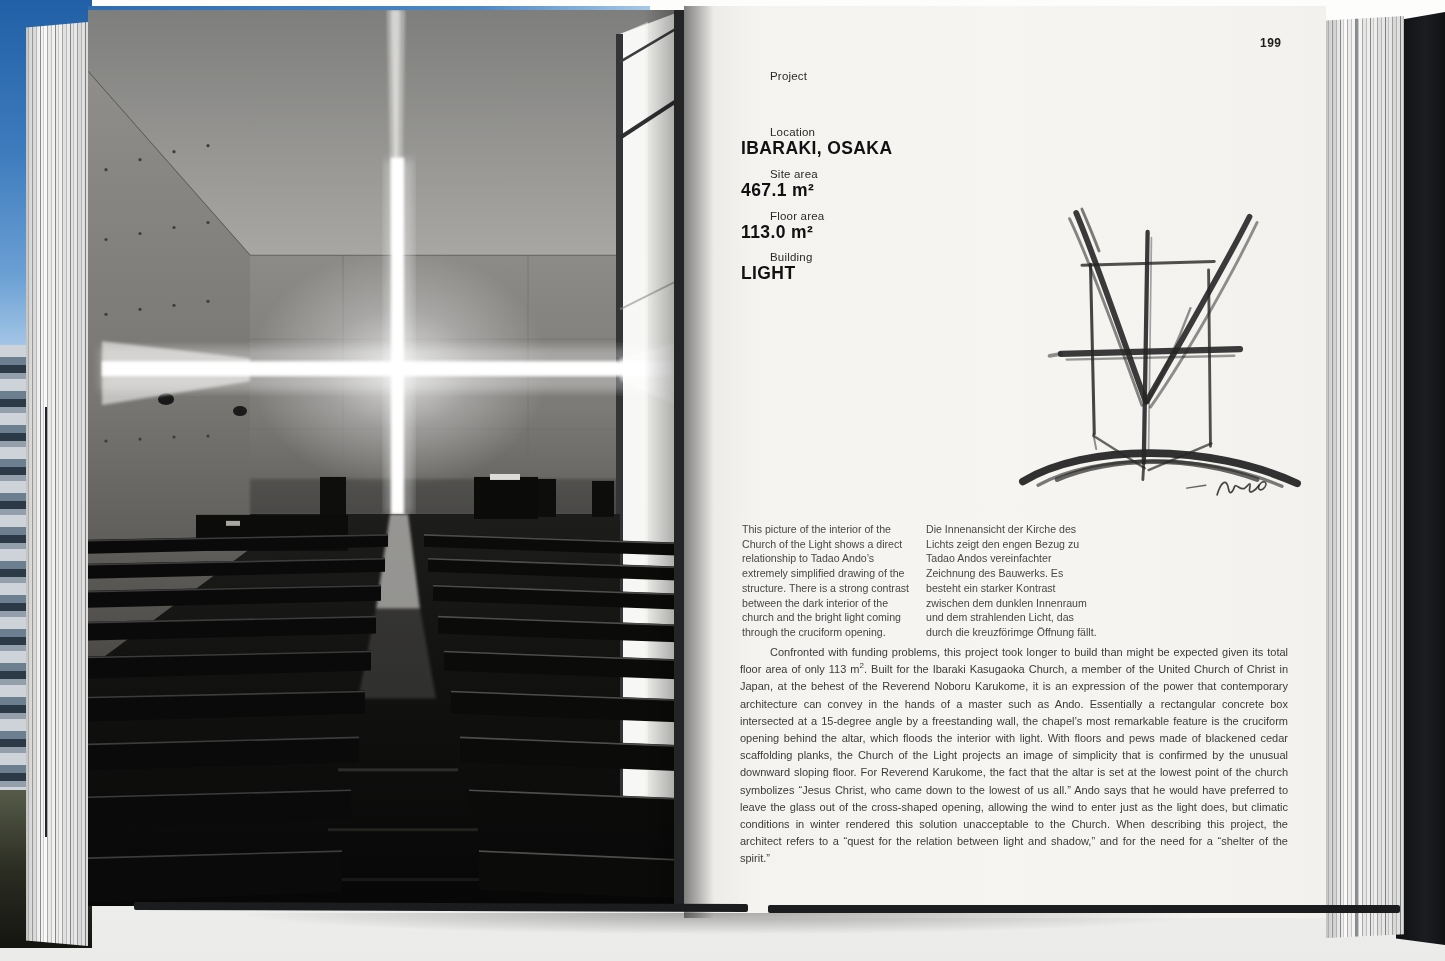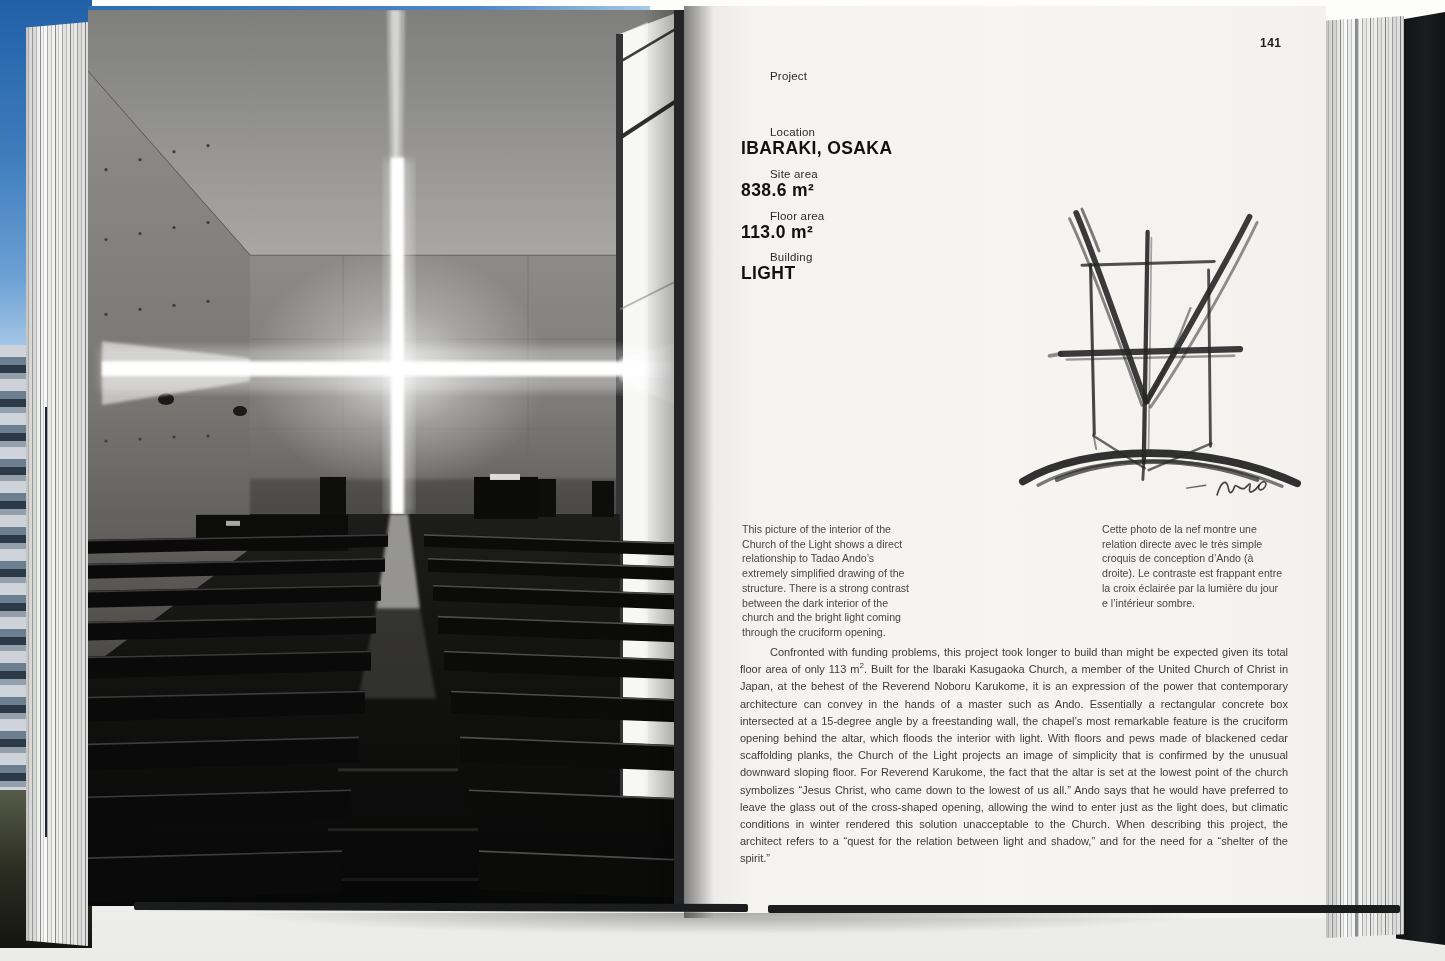--- a/index.html
+++ b/index.html
@@ -267,29 +267,29 @@
         </g>
       </g>
 
       <rect x="556" y="0" width="30" height="898" fill="url(#gutterL)" opacity=".5"></rect>
       <rect x="586" y="0" width="10" height="898" fill="#222426"></rect>
     </svg>
   </div>
 
   <div class="right-page">
 
-    <div class="pagenum">141</div>
+    <div class="pagenum">199</div>
 
     <div class="field-label" style="left:58px;top:64px;">Project</div>
 
     <div class="field-label" style="left:58px;top:120px;text-align:right;">Location</div>
     <div class="field-value sub-value" style="left:57px;top:132px;">IBARAKI, OSAKA</div>
 
     <div class="field-label" style="left:58px;top:162px;">Site area</div>
-    <div class="field-value sub-value" style="left:57px;top:174px;">838.6 m²</div>
+    <div class="field-value sub-value" style="left:57px;top:174px;">467.1 m²</div>
 
     <div class="field-label" style="left:58px;top:204px;">Floor area</div>
     <div class="field-value sub-value" style="left:57px;top:216px;">113.0 m²</div>
 
     <div class="field-label" style="left:58px;top:245px;">Building</div>
     <div class="field-value sub-value" style="left:57px;top:257px;">LIGHT</div>
 
     <div class="sketch">
       <svg viewBox="0 0 336 330">
         <g fill="none" stroke="#262626" stroke-linecap="round" filter="none">
@@ -315,21 +315,21 @@
           <path d="M 222,262 L 156,290" stroke-width="2.5" opacity=".7"></path>
           <path d="M 151,282 L 150,300" stroke-width="3" opacity=".8"></path>
           <path d="M 196,309 L 216,306" stroke-width="1.5" opacity=".7"></path>
           <path d="M 228,316 C 232,302 238,298 240,310 C 241,316 244,314 246,308 C 248,303 252,312 257,309 C 261,306 264,300 262,310 C 261,316 268,312 272,306" stroke-width="1.8" opacity=".85"></path>
           <path d="M 272,306 C 276,300 282,302 278,308 C 275,312 270,312 272,306" stroke-width="1.6" opacity=".85"></path>
         </g>
       </svg>
     </div>
 
     <div class="caption en">This picture of the interior of the Church of the Light shows a direct relationship to Tadao Ando’s extremely simplified drawing of the structure. There is a strong contrast between the dark interior of the church and the bright light coming through the cruciform opening.</div>
-    <div class="caption fr">Cette photo de la nef montre une relation directe avec le très simple croquis de conception d’Ando (à droite). Le contraste est frappant entre la croix éclairée par la lumière du jour e l’intérieur sombre.</div>
+    <div class="caption de">Die Innenansicht der Kirche des Lichts zeigt den engen Bezug zu Tadao Andos vereinfachter Zeichnung des Bauwerks. Es besteht ein starker Kontrast zwischen dem dunklen Innenraum und dem strahlenden Licht, das durch die kreuzförimge Öffnung fällt.</div>
 
     <div class="bodytext"><span>Confronted with funding problems, this project took longer to build than might be expected given its total floor area of only 113 m</span><sup>2</sup><span>. Built for the Ibaraki Kasugaoka Church, a member of the United Church of Christ in Japan, at the behest of the Reverend Noboru Karukome, it is an expression of the power that contemporary architecture can convey in the hands of a master such as Ando. Essentially a rectangular concrete box intersected at a 15-degree angle by a freestanding wall, the chapel’s most remarkable feature is the cruciform opening behind the altar, which floods the interior with light. With floors and pews made of blackened cedar scaffolding planks, the Church of the Light projects an image of simplicity that is confirmed by the unusual downward sloping floor. For Reverend Karukome, the fact that the altar is set at the lowest point of the church symbolizes “Jesus Christ, who came down to the lowest of us all.” Ando says that he would have preferred to leave the glass out of the cross-shaped opening, allowing the wind to enter just as the light does, but climatic conditions in winter rendered this solution unacceptable to the Church. When describing this project, the architect refers to a “quest for the relation between light and shadow,” and for the need for a “shelter of the spirit.”</span></div>
   </div>
 
   <div class="bottom-edge seg-a"></div>
   <div class="bottom-edge seg-b"></div>
   <div class="book-shadow"></div>
 
 </div>
 

